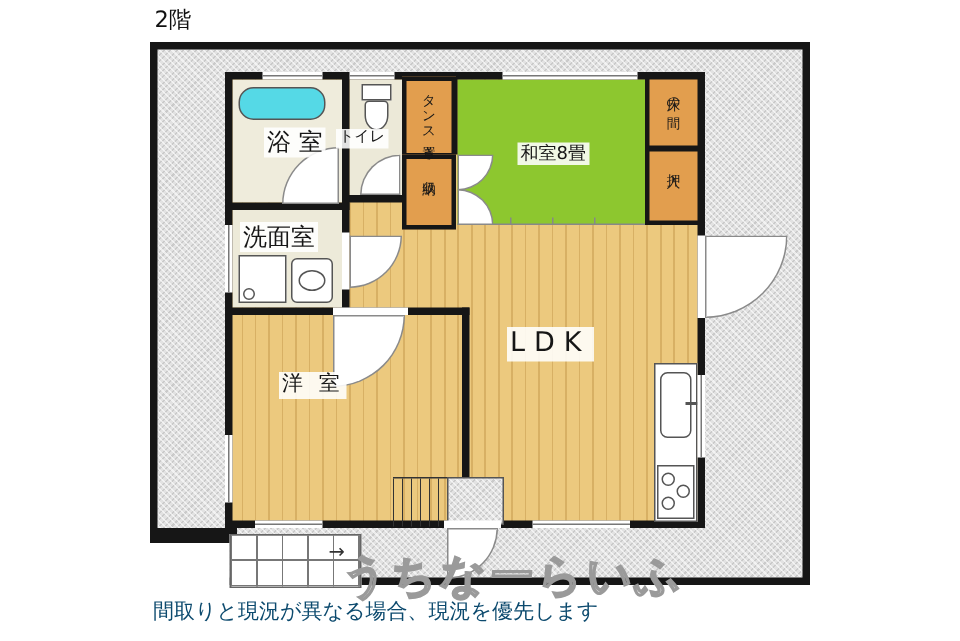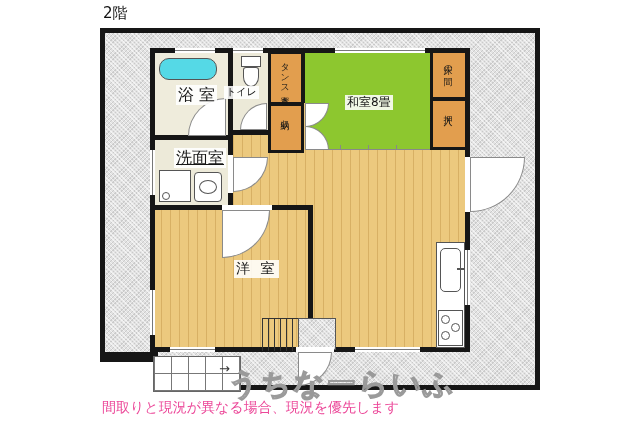--- a/index.html
+++ b/index.html
@@ -24,21 +24,21 @@
   .lbl{position:absolute;font-size:16px;line-height:1.25;white-space:nowrap;
        background:rgba(255,255,255,.88);padding:0 2px;color:#161616;z-index:7;}
   .vlbl{position:absolute;writing-mode:vertical-rl;text-orientation:upright;
         font-size:9px;letter-spacing:1px;color:#161616;z-index:7;line-height:1;}
   .thinline{position:absolute;background:#888;}
   .tick{position:absolute;width:1px;height:5px;background:#888;}
   #watermark{position:absolute;left:228px;top:364px;z-index:9;
      font-size:30px;font-weight:bold;letter-spacing:2px;
      color:rgba(255,255,255,.12);-webkit-text-stroke:1.2px #9a9a9a;
      transform:skewX(-4deg);}
-  #caption{position:absolute;left:102px;top:399px;font-size:14px;color:#ec4899;}
+  #caption{position:absolute;left:102px;top:399px;font-size:14px;color:#0c4a6e;}
   #floor-label{position:absolute;left:103px;top:4px;font-size:15px;color:#111;}
   #outdoor-stairs{position:absolute;left:153px;top:356px;width:88px;height:36px;background:#fff;
      border:1px solid #666;box-sizing:border-box;z-index:3;
      background-image:
        repeating-linear-gradient(90deg,#777 0 1px,transparent 1px 17px),
        repeating-linear-gradient(0deg,#777 0 1px,transparent 1px 17px);}
   #outdoor-stairs-arrow{position:absolute;left:219px;top:361px;z-index:4;font-size:13px;color:#333;}
   #indoor-stairs{position:absolute;left:262px;top:318px;width:36px;height:32px;z-index:5;
      border-top:1px solid #333;
      background-image:repeating-linear-gradient(90deg,#333 0 1px,transparent 1px 6px);}
@@ -125,23 +125,24 @@
   <div class="abs z5" style="left:457px;top:268px;width:9px;height:2px;background:#555;"></div>
   <div class="fix z5" style="left:438px;top:310px;width:25px;height:36px;"></div>
   <div class="fix z5" style="left:441px;top:315px;width:9px;height:9px;border-radius:50%;"></div>
   <div class="fix z5" style="left:451px;top:323px;width:9px;height:9px;border-radius:50%;"></div>
   <div class="fix z5" style="left:441px;top:331px;width:9px;height:9px;border-radius:50%;"></div>
   <div id="indoor-stairs"></div>
   <div id="stair-landing" class="hatch"></div>
 
   <div class="lbl" style="left:176px;top:85px;">浴 室</div>
   <div class="lbl" style="left:224px;top:86px;font-size:10px;">トイレ</div>
-  <div class="lbl" style="left:174px;top:148px;text-decoration:underline;">洗面室</div>
+  <div class="lbl" style="left:160px;top:148px;">洗面室</div>
   <div class="vlbl" style="left:280px;top:56px;">タンス置き</div>
   <div class="vlbl" style="left:280px;top:113px;">収納</div>
   <div class="lbl" style="left:345px;top:95px;font-size:12px;">和室8畳</div>
   <div class="vlbl" style="left:443px;top:58px;">床の間</div>
   <div class="vlbl" style="left:443px;top:108px;">押入</div>
-  <div class="lbl" style="left:186px;top:260px;font-size:14px;letter-spacing:3px;margin-left:48px;">洋 室</div>
+  <div class="lbl" style="left:338px;top:218px;font-size:18px;letter-spacing:6px;">LDK</div>
+  <div class="lbl" style="left:186px;top:248px;font-size:14px;letter-spacing:3px;">洋 室</div>
 
   <div id="watermark">うちなーらいふ</div>
   <div id="caption">間取りと現況が異なる場合、現況を優先します</div>
 </div>
 
 </body></html>

